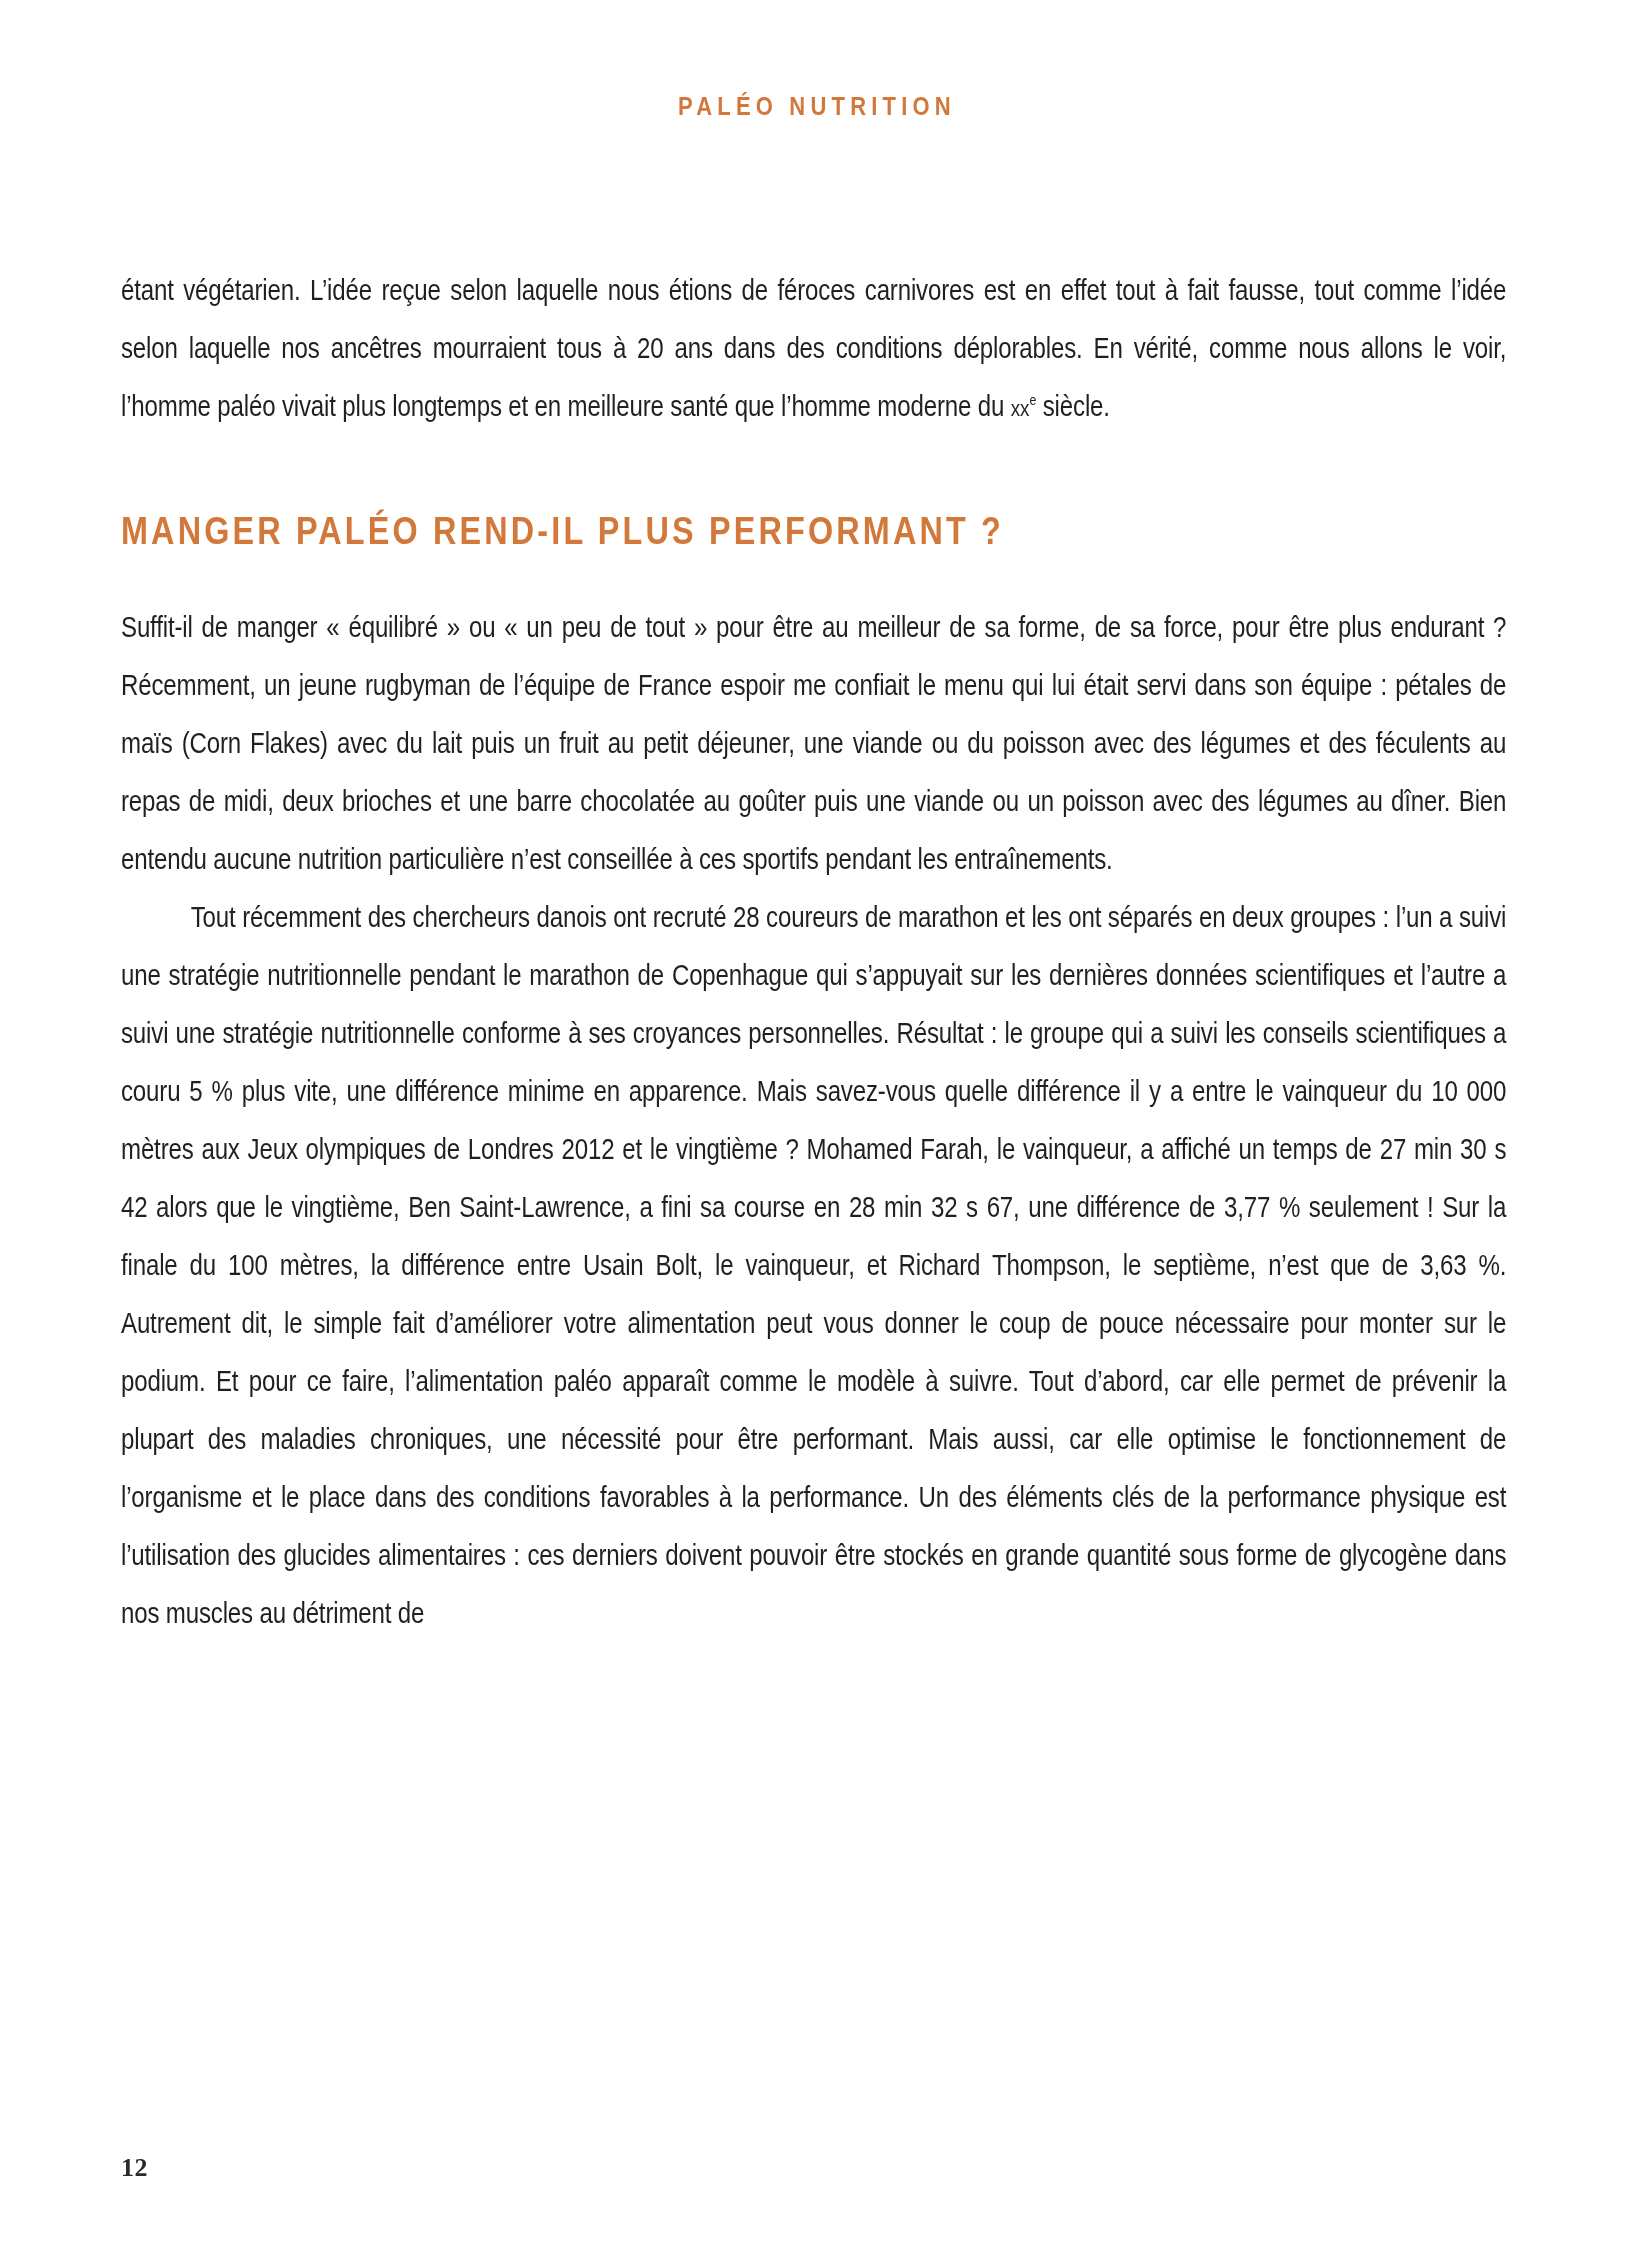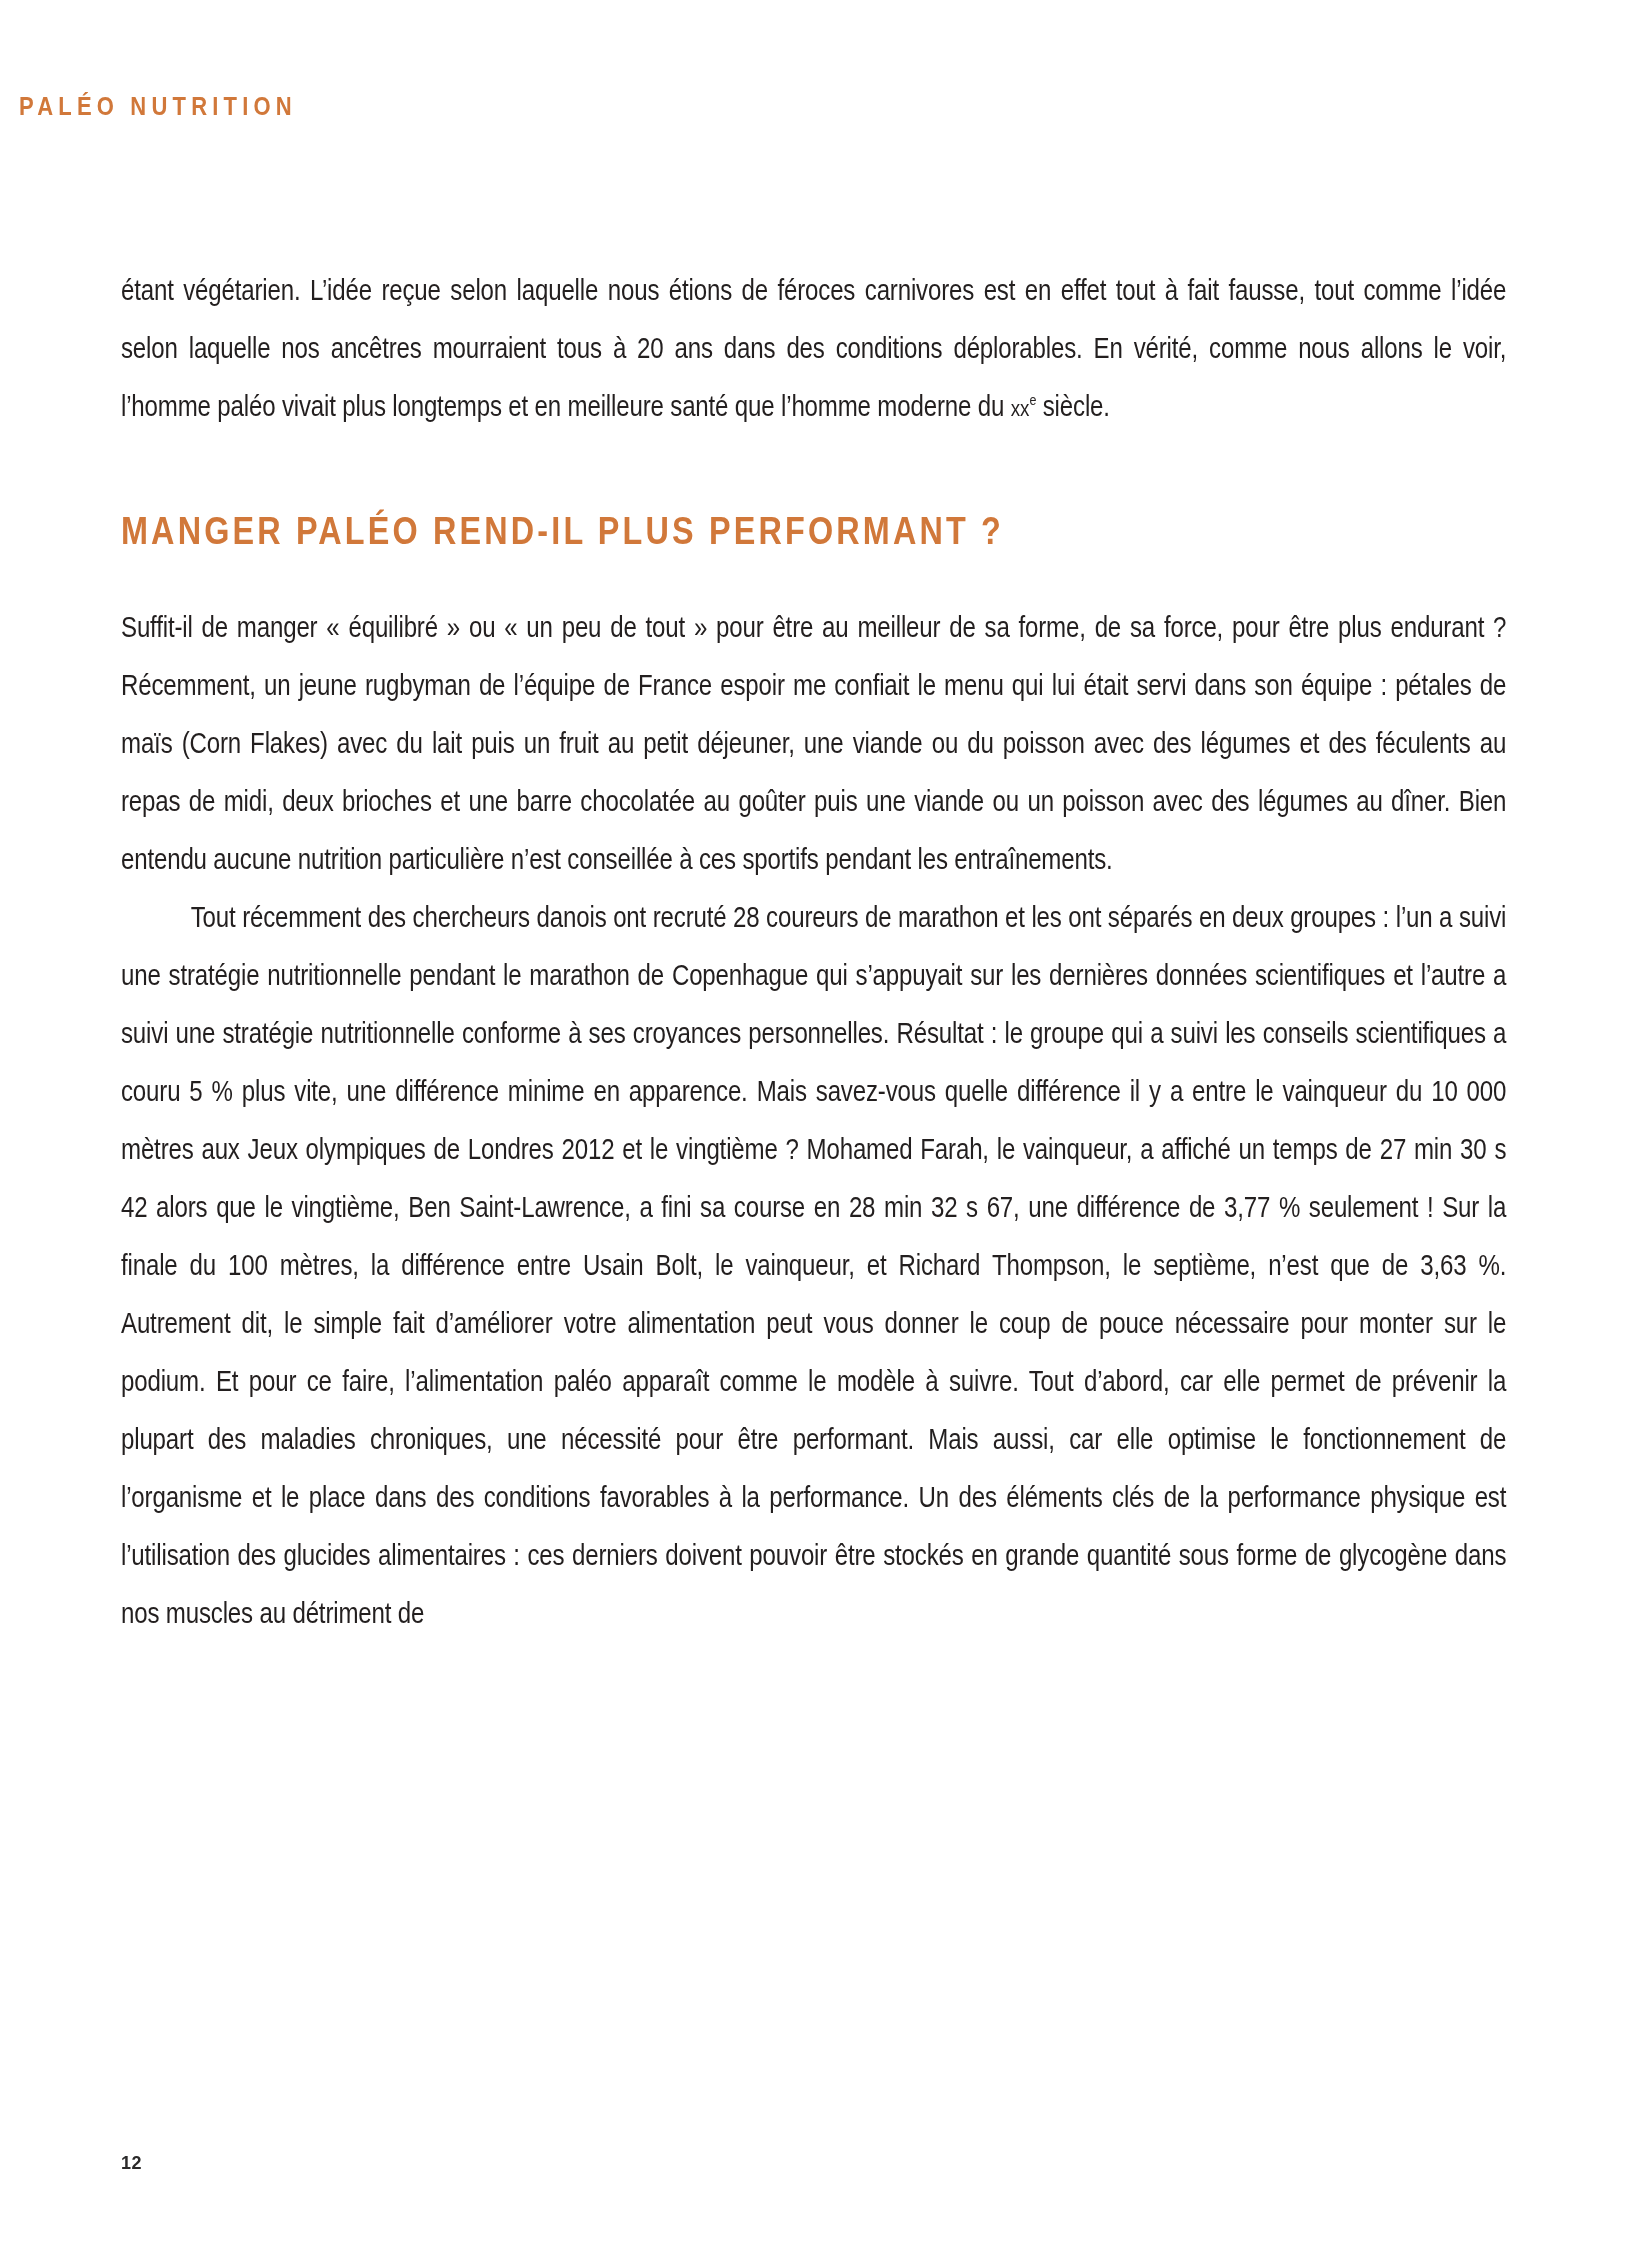--- a/index.html
+++ b/index.html
@@ -14,20 +14,21 @@
     background: #ffffff;
     overflow: hidden;
     font-family: "Liberation Sans", sans-serif;
     color: #231f1f;
   }
   .running-header {
     position: absolute;
     top: 92px;
     left: 0;
     width: 100%;
+    text-align: center;
   }
   .running-header .rh-text {
     display: inline-block;
     font-size: 25px;
     font-weight: 700;
     letter-spacing: 5.9px;
     color: #d1783a;
     transform: scaleX(0.88);
     transform-origin: center top;
   }
@@ -69,24 +70,25 @@
   }
   .century-sup {
     font-size: 0.52em;
     vertical-align: super;
     line-height: 0;
   }
   .page-number {
     position: absolute;
     left: 121px;
     top: 2153px;
-    font-size: 18px;
+    font-size: 26px;
     font-weight: 700;
     color: #2b2a2a;
     letter-spacing: 0.4px;
+    font-family: Liberation Serif, serif;
   }
 </style>
 </head>
 <body>
 
 <div class="page">
 
   <div class="running-header">
     <span class="rh-text">PALÉO NUTRITION</span>
   </div>

